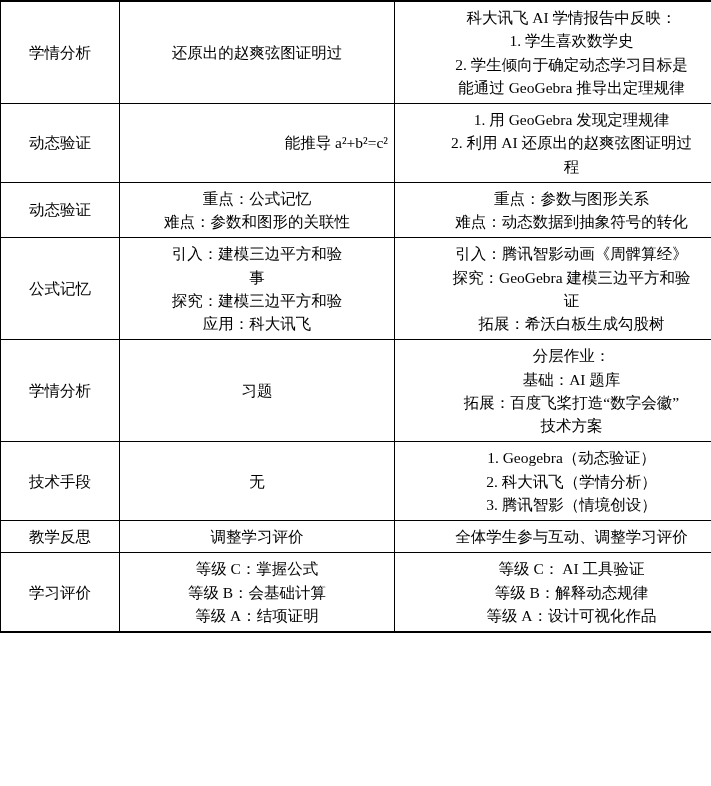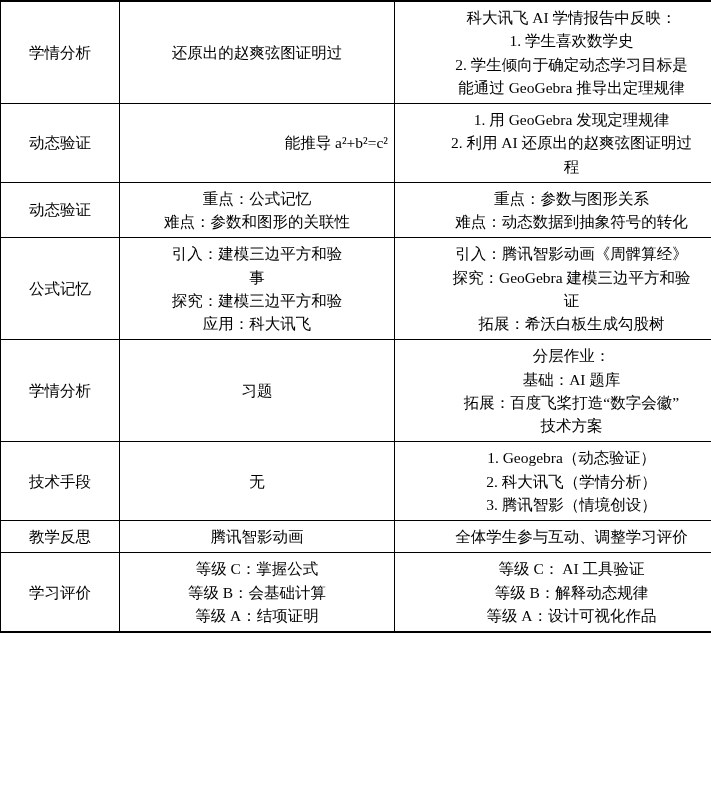--- a/index.html
+++ b/index.html
@@ -147,21 +147,21 @@
           <span class="cellline">2. 科大讯飞（学情分析）</span>
           <span class="cellline">3. 腾讯智影（情境创设）</span>
         </td>
       </tr>
 
       <tr>
         <td class="col-label">
           <span class="cellline">教学反思</span>
         </td>
         <td class="col-mid">
-          <span class="cellline">腾讯智影动画</span>
+          <span class="cellline">调整学习评价</span>
         </td>
         <td class="col-right">
           <span class="cellline">全体学生参与互动、调整学习评价</span>
         </td>
       </tr>
 
       <tr>
         <td class="col-label">
           <span class="cellline">学习评价</span>
         </td>

